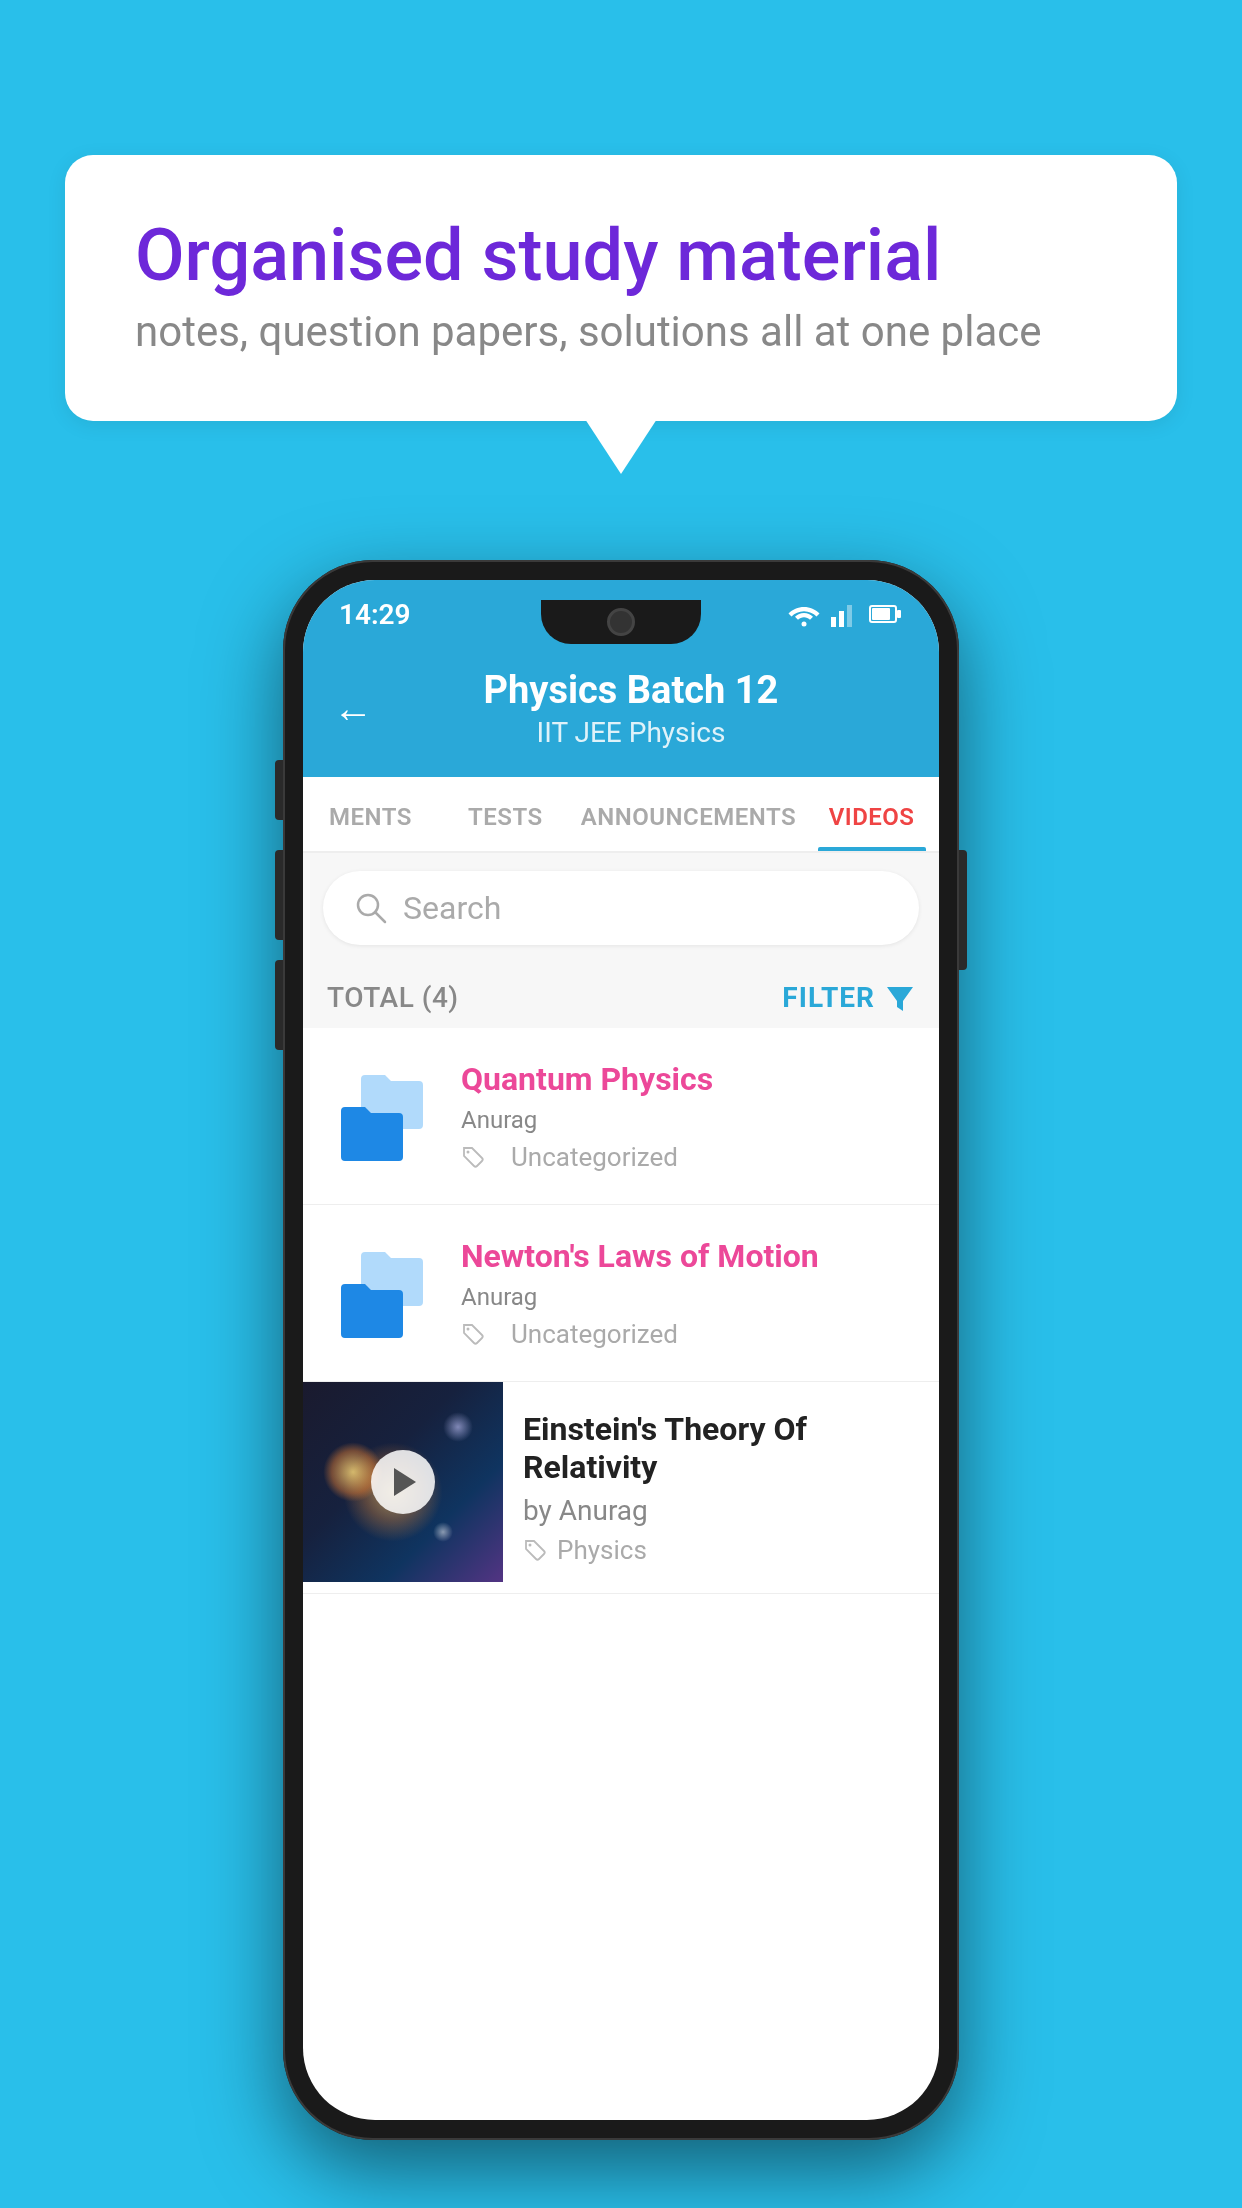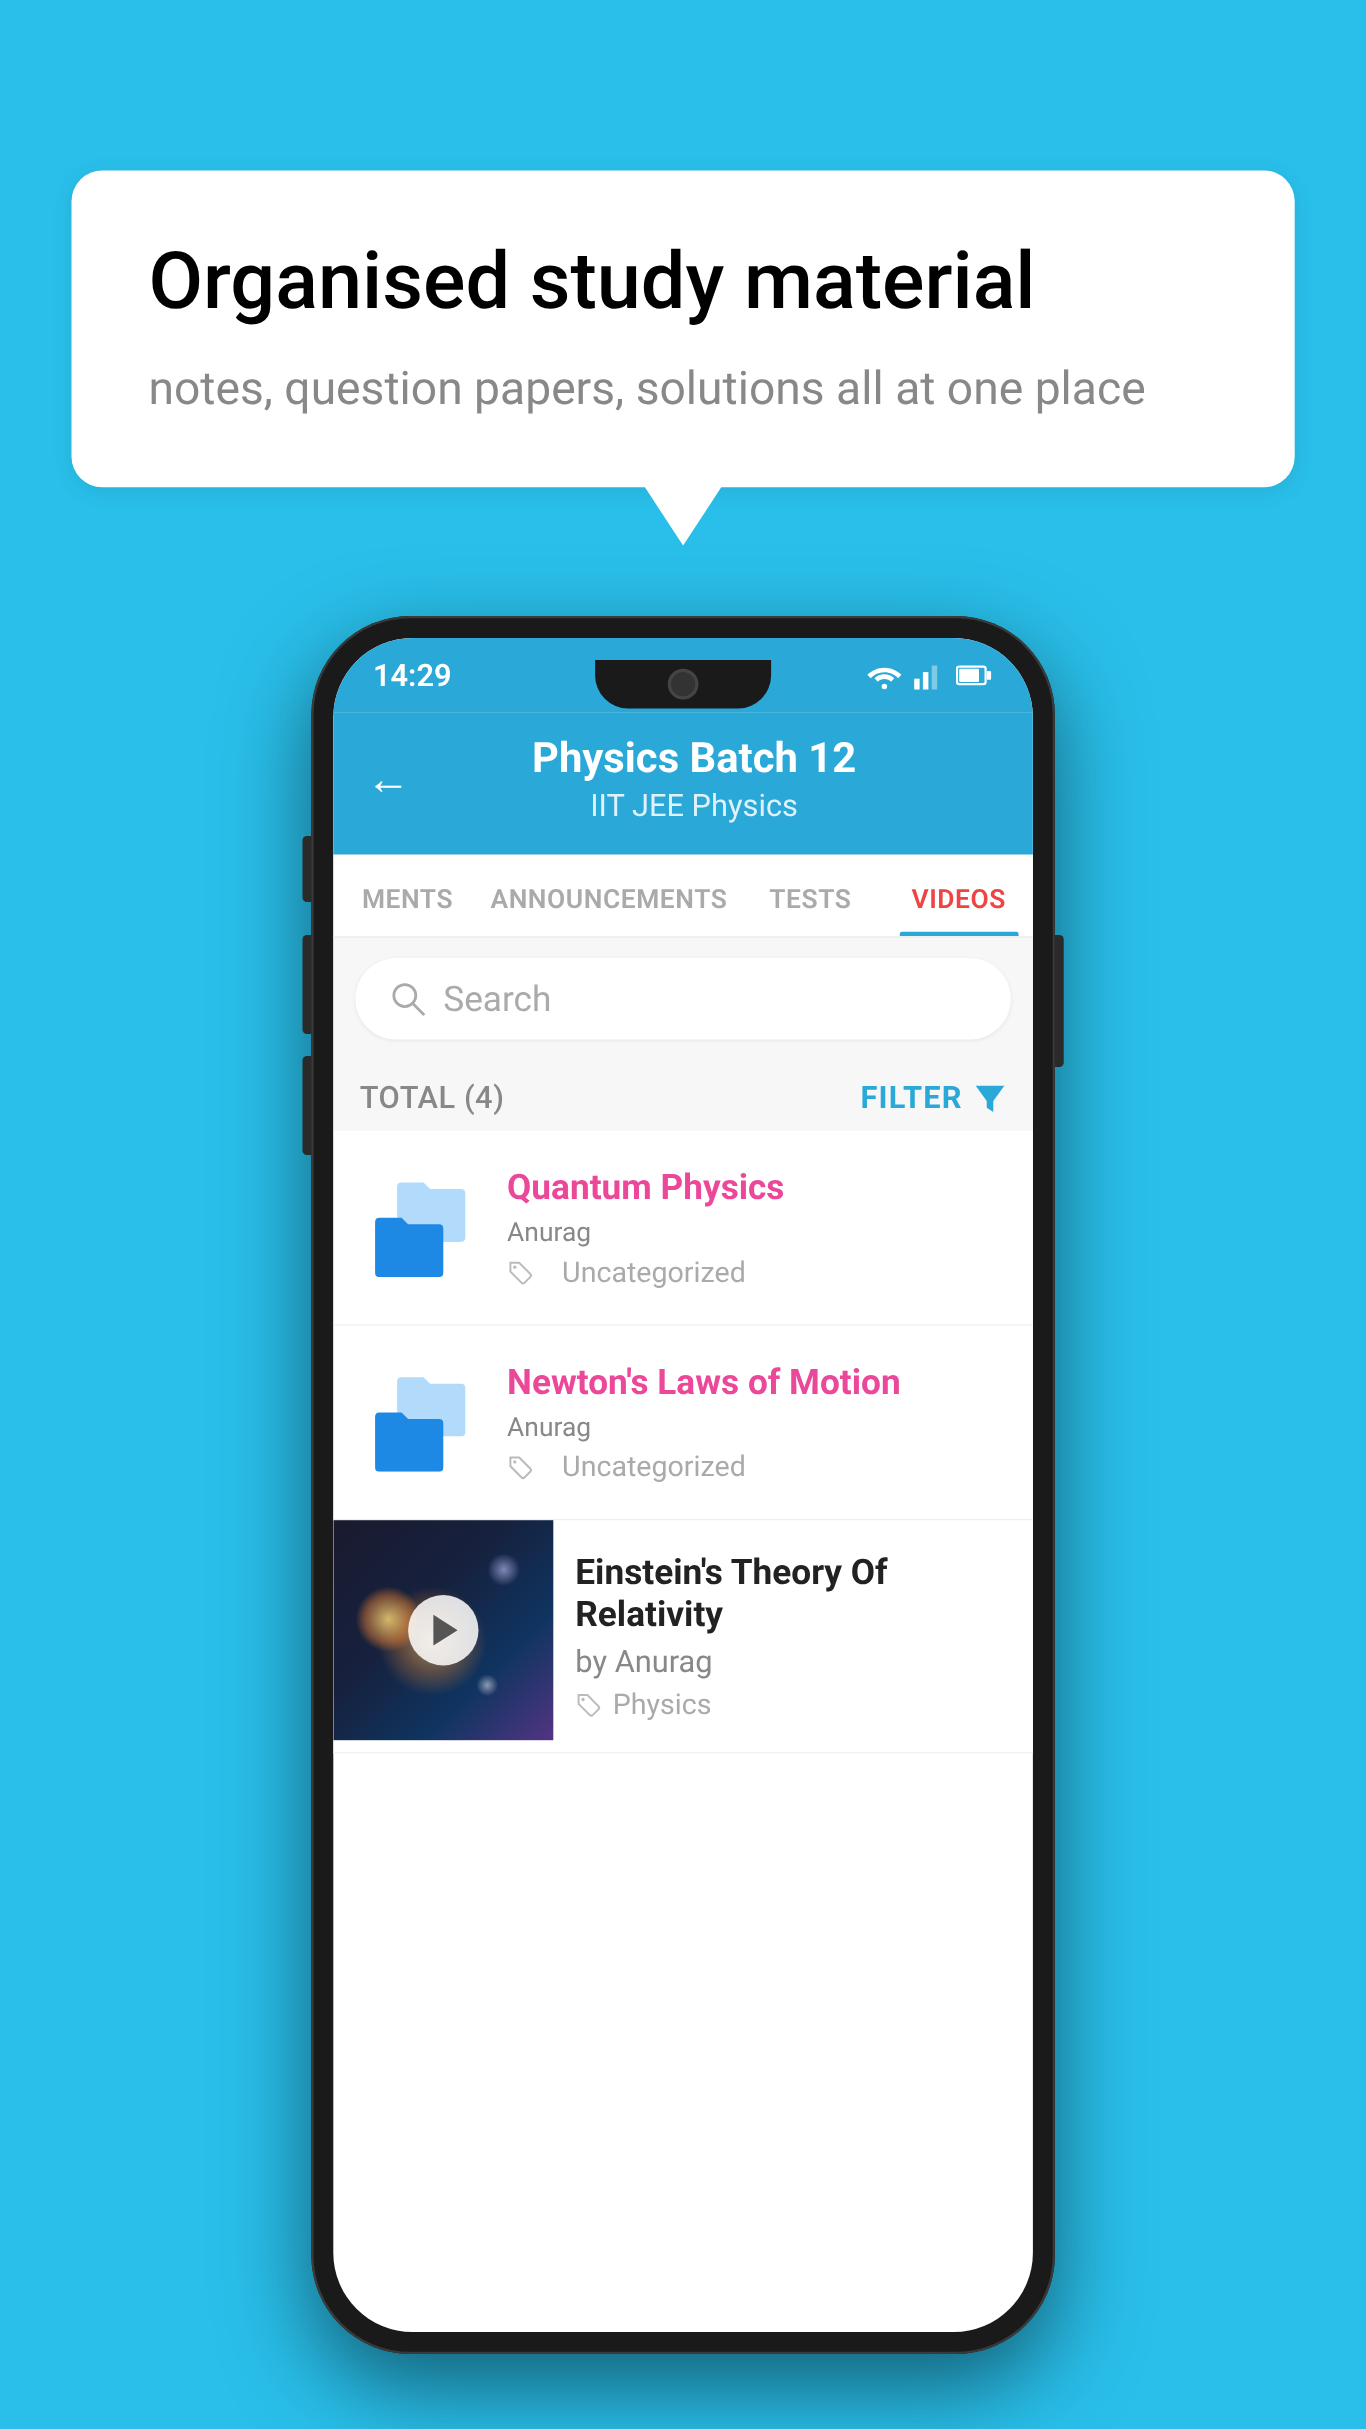--- a/index.html
+++ b/index.html
@@ -27,25 +27,25 @@
 
     .speech-bubble {
       background: white;
       border-radius: 28px;
       padding: 60px 70px 65px;
       width: 100%;
       box-shadow: 0 4px 20px rgba(0,0,0,0.08);
     }
 
     .speech-bubble-title {
-      color: #000000;
+      color: #6d28d9;
       font-size: 72px;
       font-weight: 500;
       line-height: 1.15;
-      margin-bottom: 31px;
+      margin-bottom: 9px;
     }
 
     .speech-bubble-sub {
       color: #888;
       font-size: 42px;
       font-weight: 400;
     }
 
     .speech-bubble-arrow {
       width: 0;
@@ -469,24 +469,24 @@
           <div class="header-title">Physics Batch 12</div>
           <div class="header-subtitle">IIT JEE    Physics</div>
         </div>
       </div>
 
       <div class="tabs-bar">
         <div class="tab-item">
           <span>MENTS</span>
         </div>
         <div class="tab-item">
+          <span>TESTS</span>
+        </div>
+        <div class="tab-item">
           <span>ANNOUNCEMENTS</span>
-        </div>
-        <div class="tab-item">
-          <span>TESTS</span>
         </div>
         <div class="tab-item active">
           <span>VIDEOS</span>
         </div>
       </div>
 
       <div class="search-bar-wrap">
         <div class="search-bar">
           <svg width="36" height="36" viewBox="0 0 36 36" fill="none">
             <circle cx="15" cy="15" r="10" stroke="#aaa" stroke-width="2.5"></circle>

